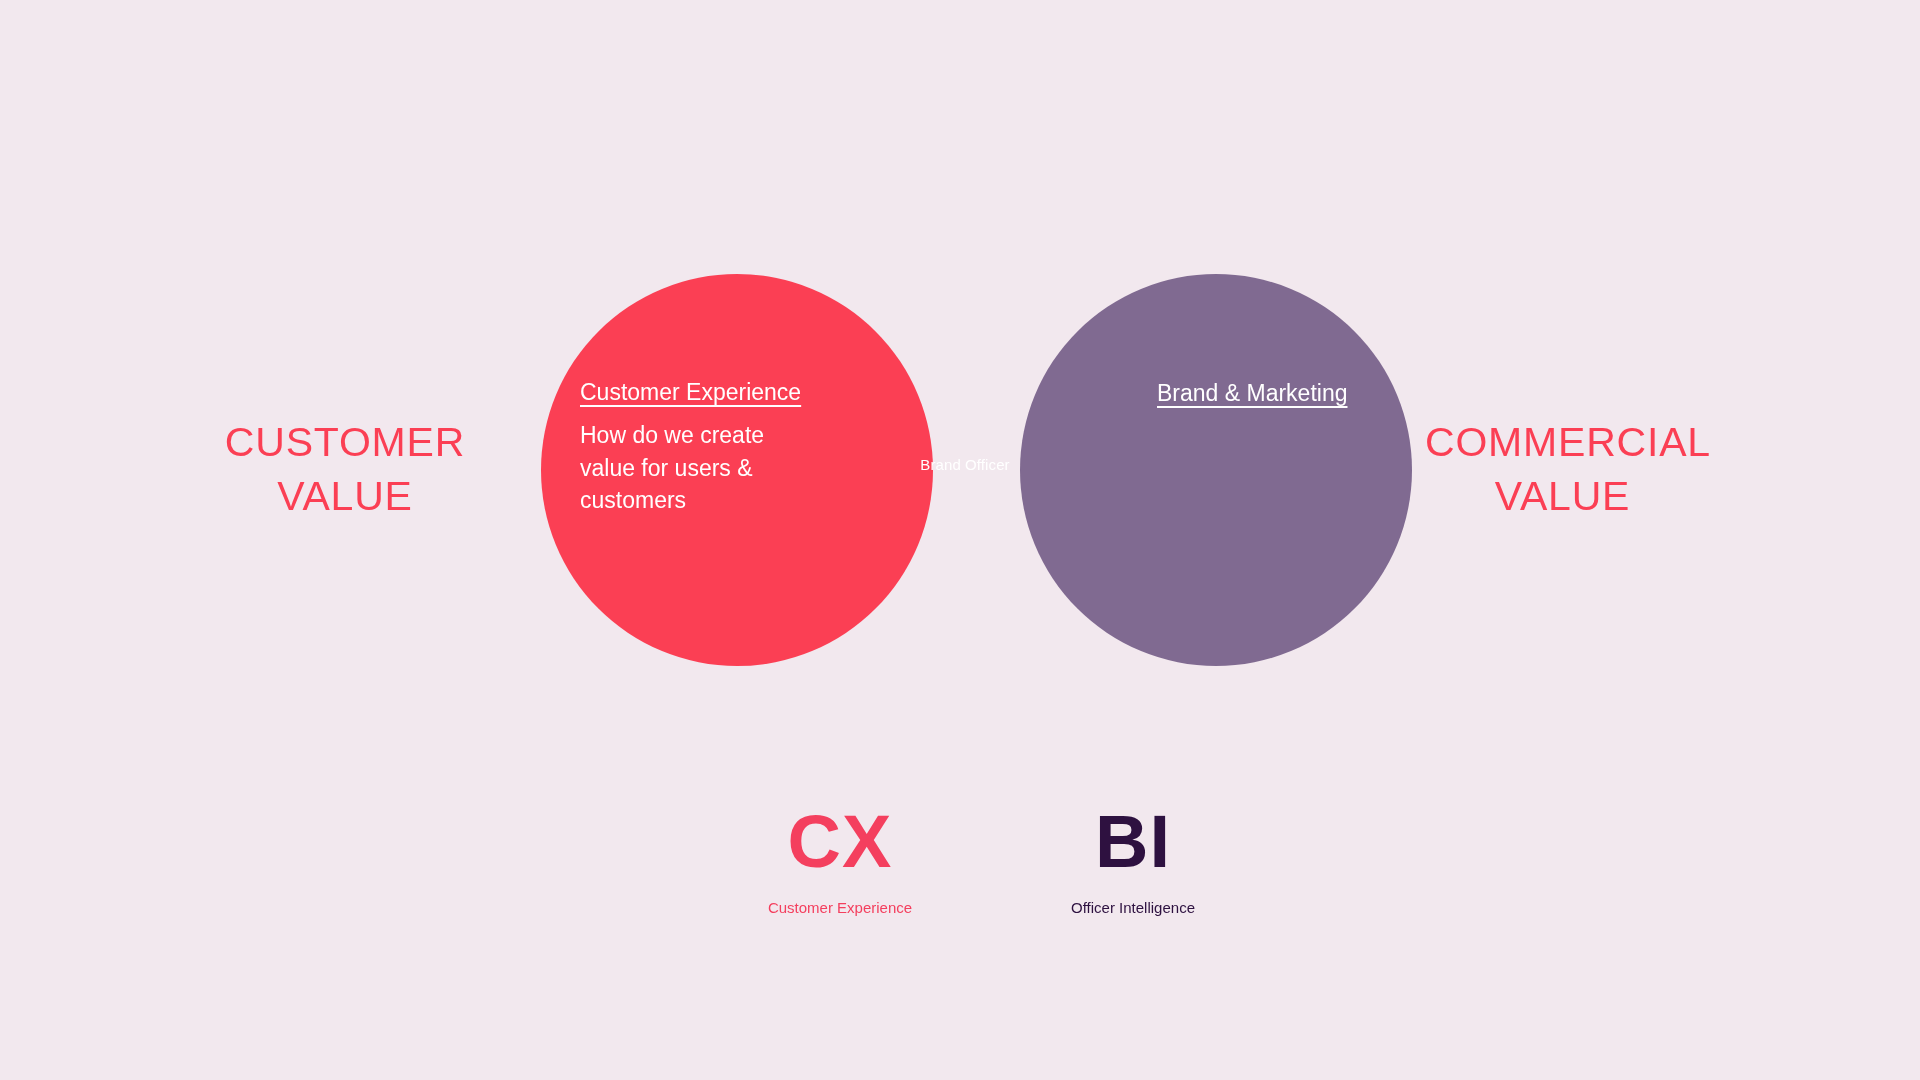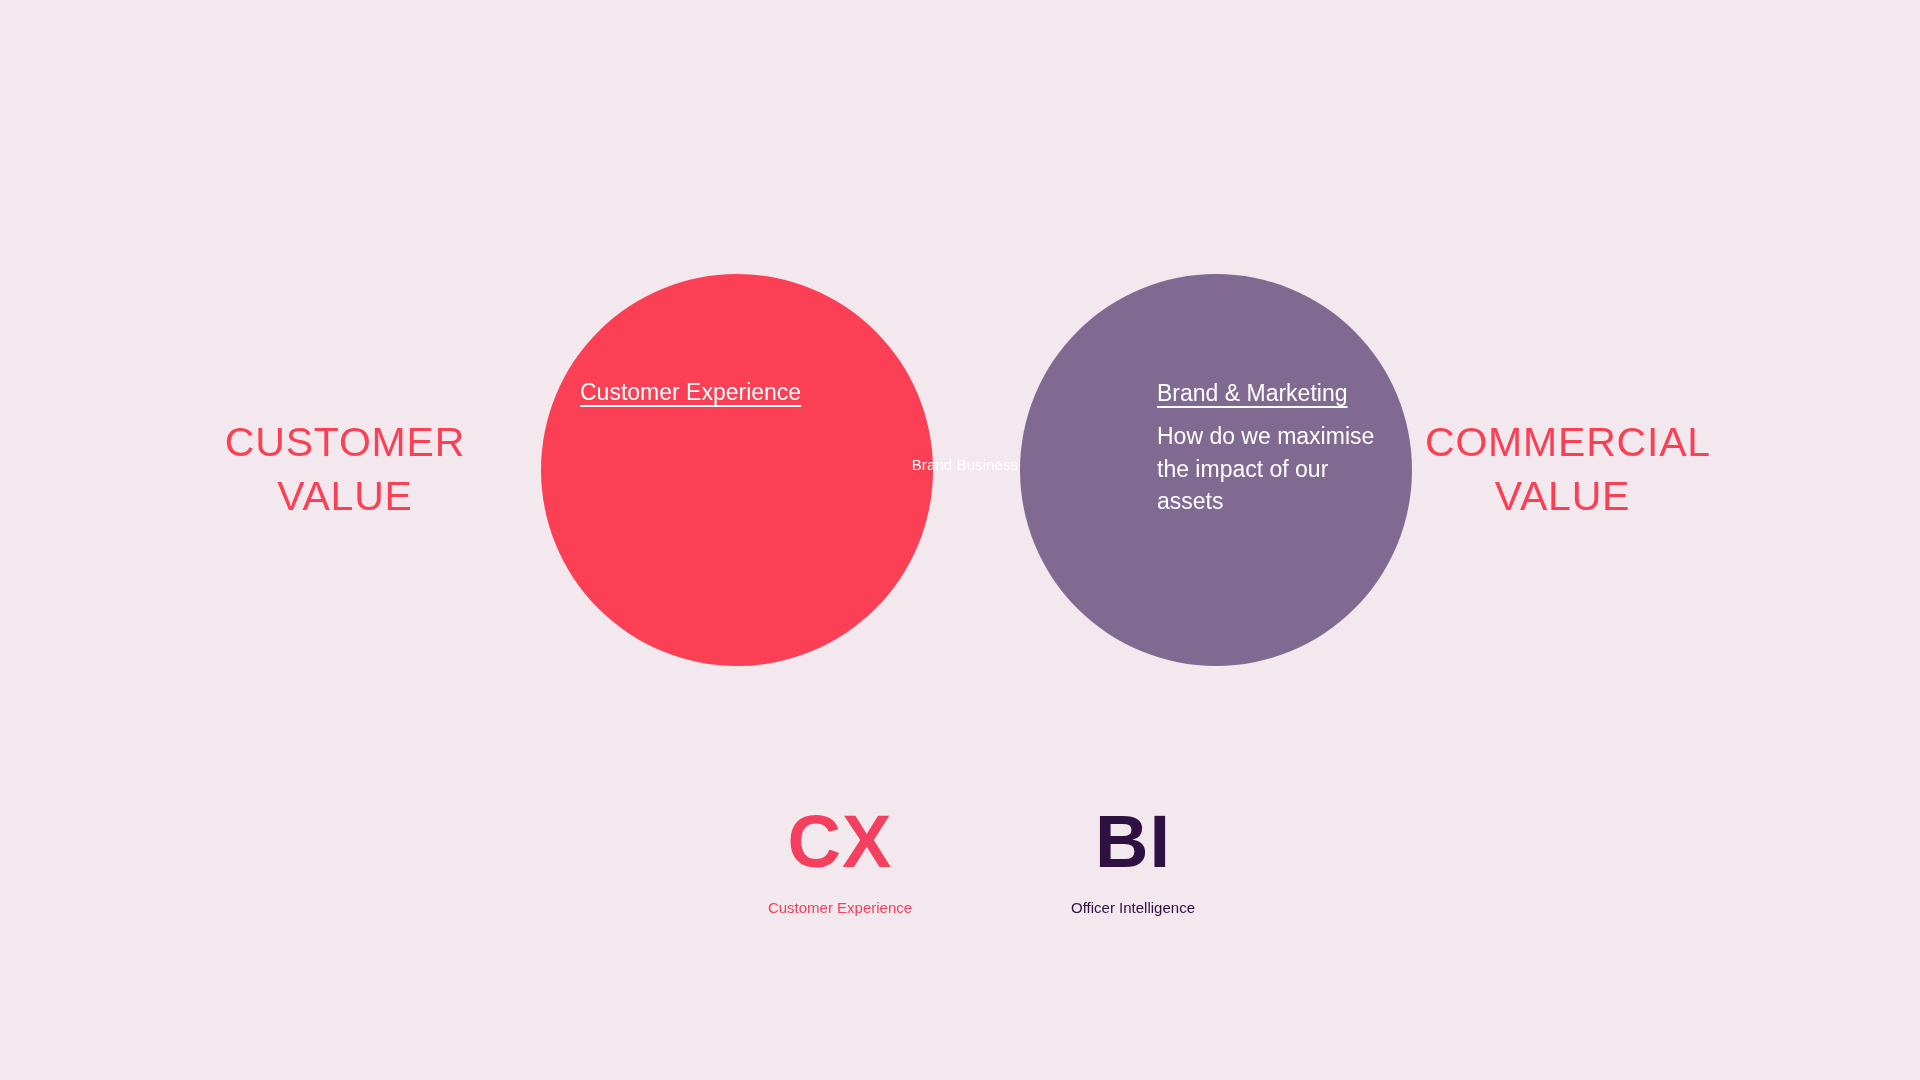--- a/index.html
+++ b/index.html
@@ -165,29 +165,29 @@
   </svg>
 
   <div class="axis-label" id="label-customer-value" style="color: rgb(251, 63, 84);">CUSTOMER
 VALUE</div>
 
   <div class="axis-label" id="label-commercial-value" style="color: rgb(251, 63, 84);">COMMERCIAL
 VALUE</div>
 
   <div class="circle-copy" id="copy-left">
     <div class="copy-heading">Customer Experience</div>
+    <div class="copy-body">How do we create value for users &amp; customers</div>
   </div>
 
   <div class="circle-copy" id="copy-right">
     <div class="copy-heading">Brand &amp; Marketing</div>
-    <div class="copy-body">How do we maximise the impact of our assets</div>
   </div>
 
   <div id="center-block">
-    <div id="center-subtitle">Brand Business</div>
+    <div id="center-subtitle">Brand Officer</div>
   </div>
 
   <div class="acronym-block" id="acronym-cx">
     <div class="acronym" style="color: rgb(244, 63, 94);">CX</div>
     <div class="acronym-caption" style="color: rgb(244, 63, 94);">Customer Experience</div>
   </div>
 
   <div class="acronym-block" id="acronym-bi">
     <div class="acronym" style="color: rgb(46, 17, 64);">BI</div>
     <div class="acronym-caption" style="color: rgb(46, 17, 64);">Officer Intelligence</div>

